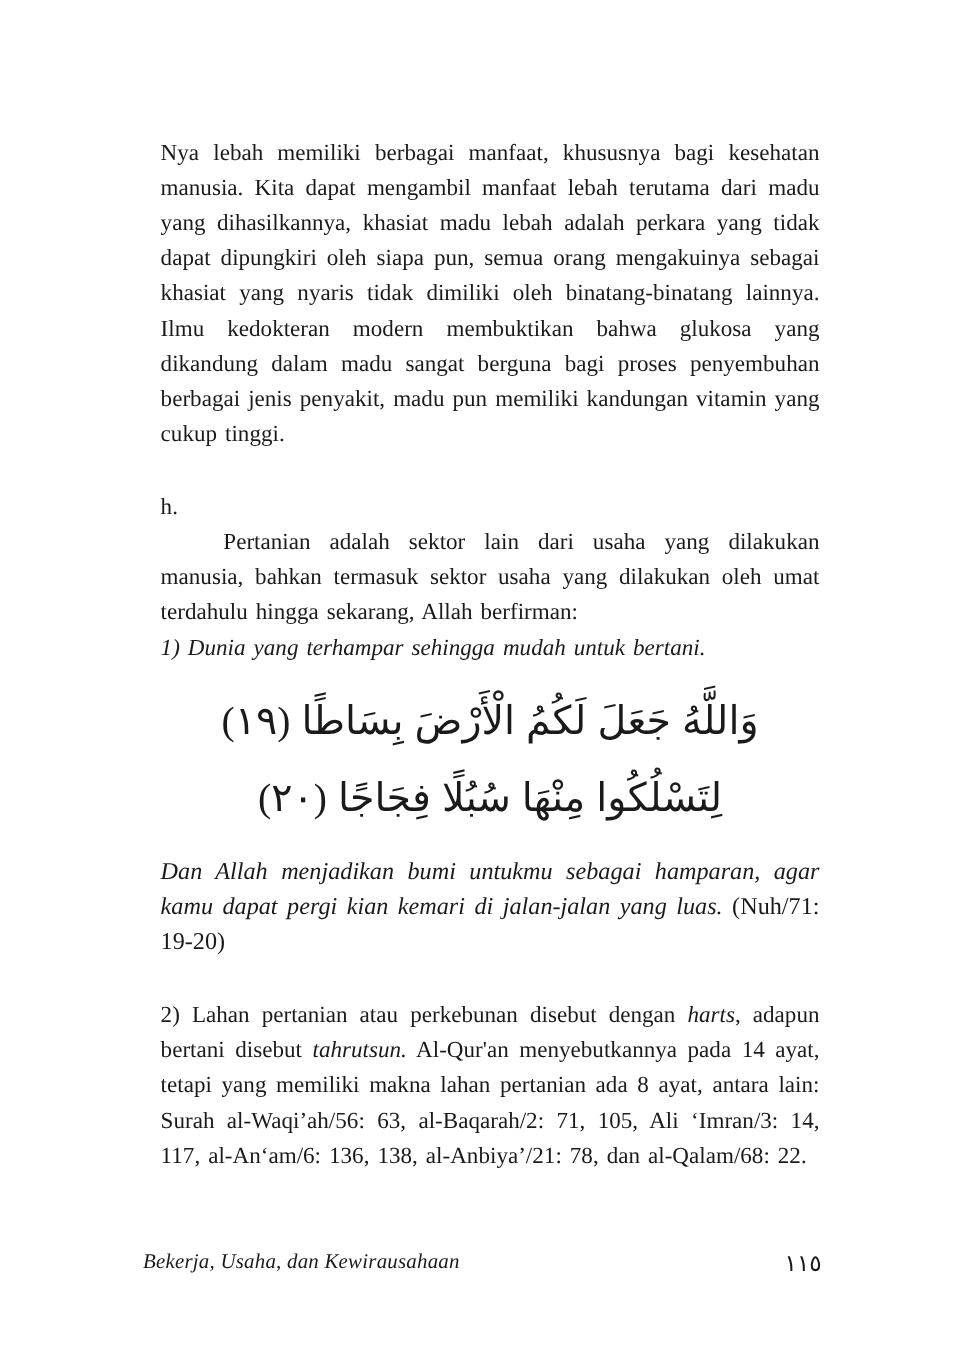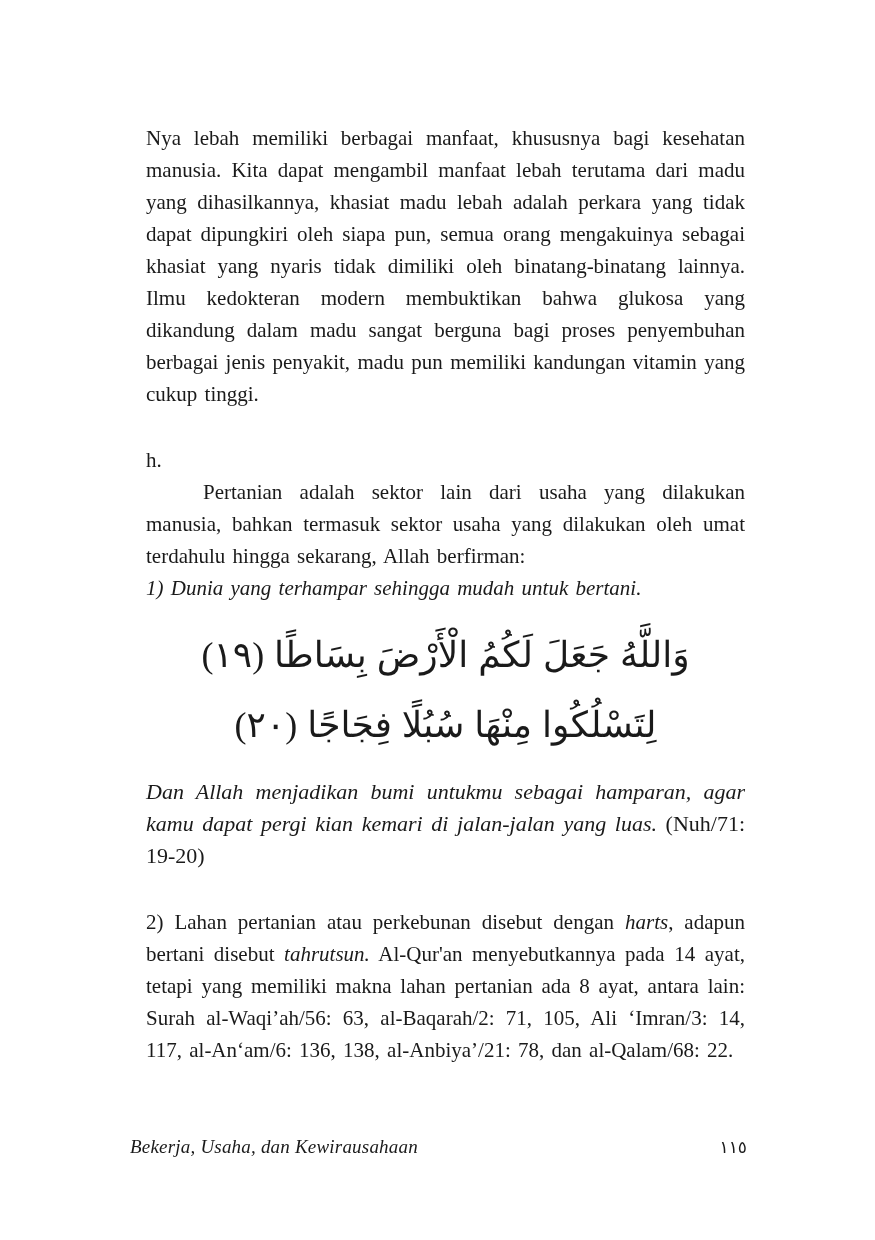--- a/index.html
+++ b/index.html
@@ -85,21 +85,21 @@
     justify-content: space-between;
     align-items: center;
   }
   .footer .book-title {
     font-style: italic;
     font-size: 19px;
     letter-spacing: 0.2px;
   }
   .footer .page-number {
     font-family: "DejaVu Sans", sans-serif;
-    font-size: 17px;
+    font-size: 21px;
   }
 </style>
 </head>
 <body>
 
 <div class="page">
 
   <div class="content">
 
     <p class="body-text para-bees">Nya lebah memiliki berbagai manfaat, khususnya bagi kesehatan manusia. Kita dapat mengambil manfaat lebah terutama dari madu yang dihasilkannya, khasiat madu lebah adalah perkara yang tidak dapat dipungkiri oleh siapa pun, semua orang mengakuinya sebagai khasiat yang nyaris tidak dimiliki oleh binatang-binatang lainnya. Ilmu kedokteran modern membuktikan bahwa glukosa yang dikandung dalam madu sangat berguna bagi proses penyembuhan berbagai jenis penyakit, madu pun memiliki kandungan vitamin yang cukup tinggi.</p>

